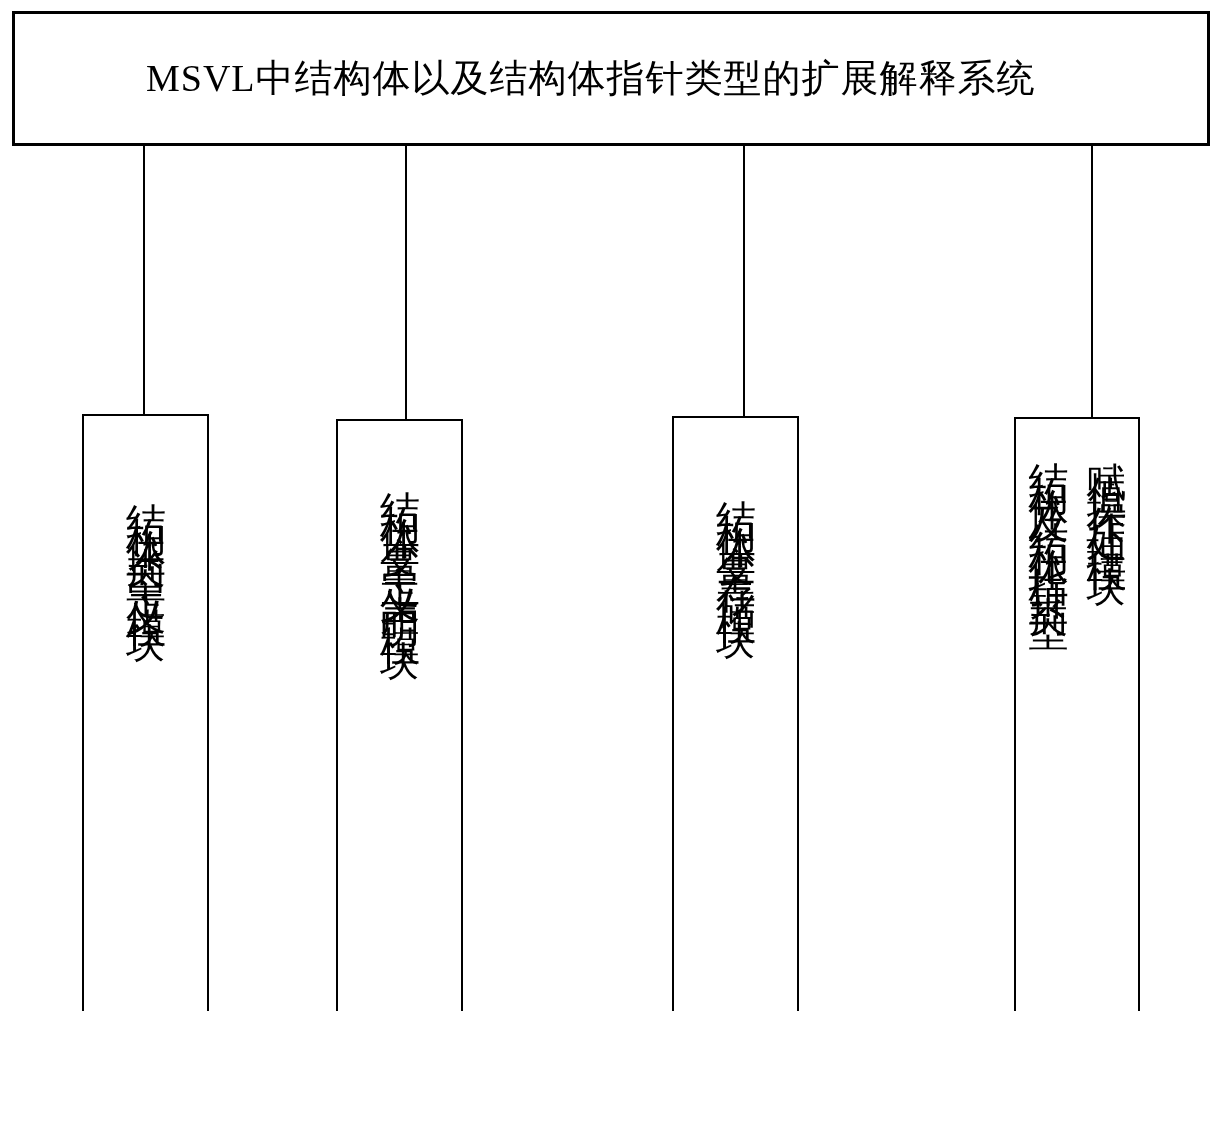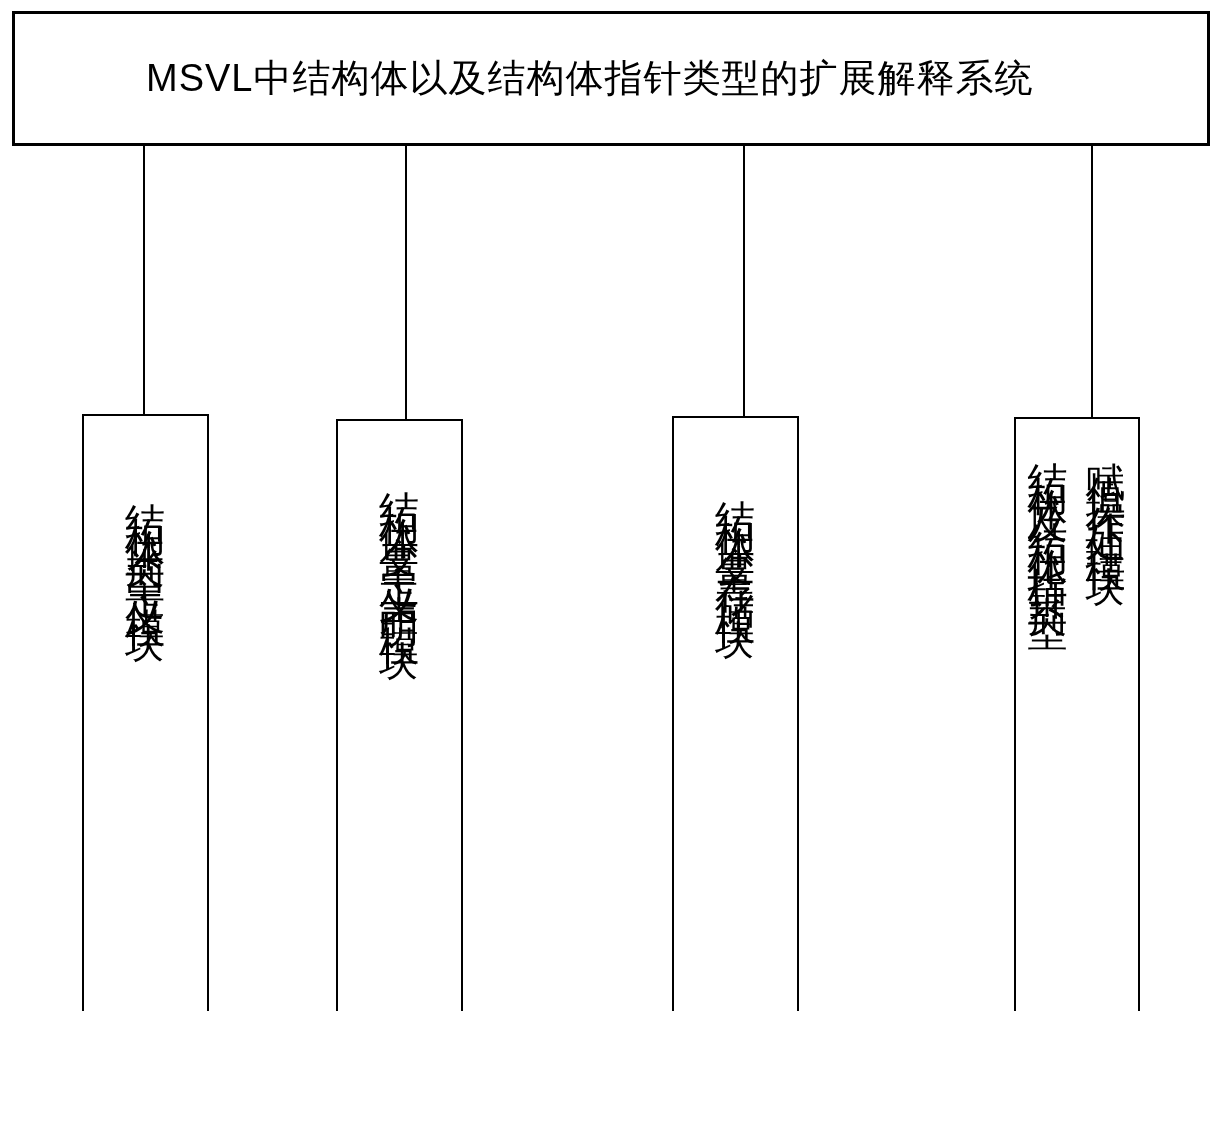--- a/index.html
+++ b/index.html
@@ -3,21 +3,21 @@
 <meta charset="utf-8">
 <style>
   * { margin: 0; padding: 0; box-sizing: border-box; }
   html, body { background: #ffffff; }
   .figure {
     position: relative;
     width: 1224px;
     height: 1011px;
     background: #ffffff;
     color: #000000;
-    font-family: Liberation Sans, sans-serif;
+    font-family: Liberation Serif, serif;
     overflow: hidden;
   }
   .title-box {
     position: absolute;
     left: 12px; top: 11px;
     width: 1198px; height: 135px;
     border: 3px solid #000000;
     display: flex;
     align-items: center;
     background: #ffffff;

